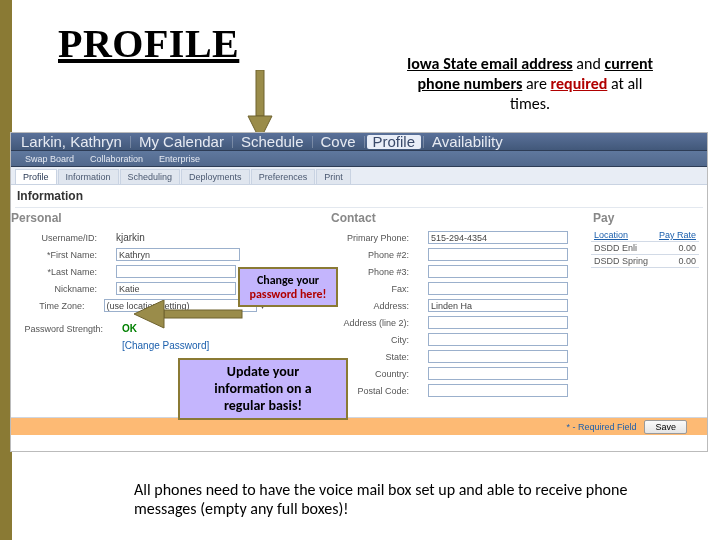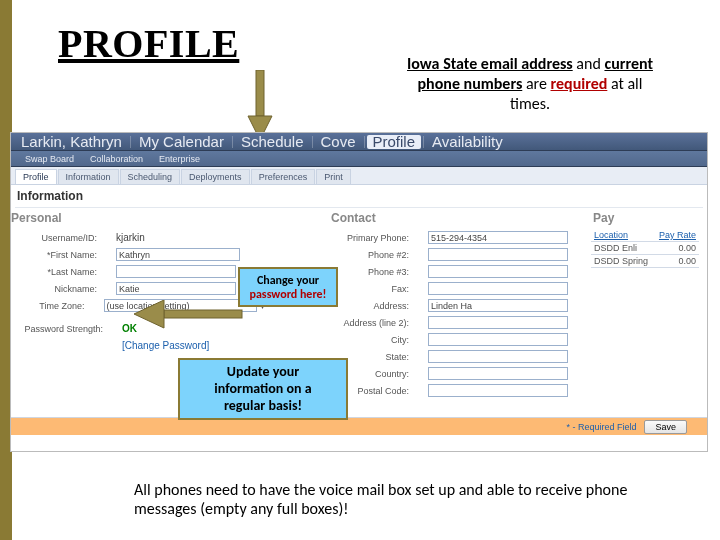--- a/index.html
+++ b/index.html
@@ -177,21 +177,21 @@
   .paytable td { border-bottom: 1px solid #d2dae6; padding: 1px 3px; color:#555; }
   .paytable tr:first-child td { color:#1b5fad; text-decoration: underline; font-size:9px;}
   .paytable td:last-child { text-align: right; }
   .hr-row {
     position:absolute; left:4px; right:4px; top:22px;
     border-top: 1px solid #e3e8ef;
   }
   
   .callout {
     position: absolute;
-    background: #7dd3fc;
+    background: #c4b5fd;
     border: 2px solid #8a7a34;
     font-weight: 700;
     text-align: center;
     padding: 4px 6px;
     font-size: 12px;
     color: #000;
   }
   .callout.pw { left: 238px; top: 267px; width: 100px; }
   .callout.pw .red { color: #b00000; font-weight:700; }
   .callout.upd { left: 178px; top: 358px; width: 170px; line-height:1.2; font-size:14px; }

